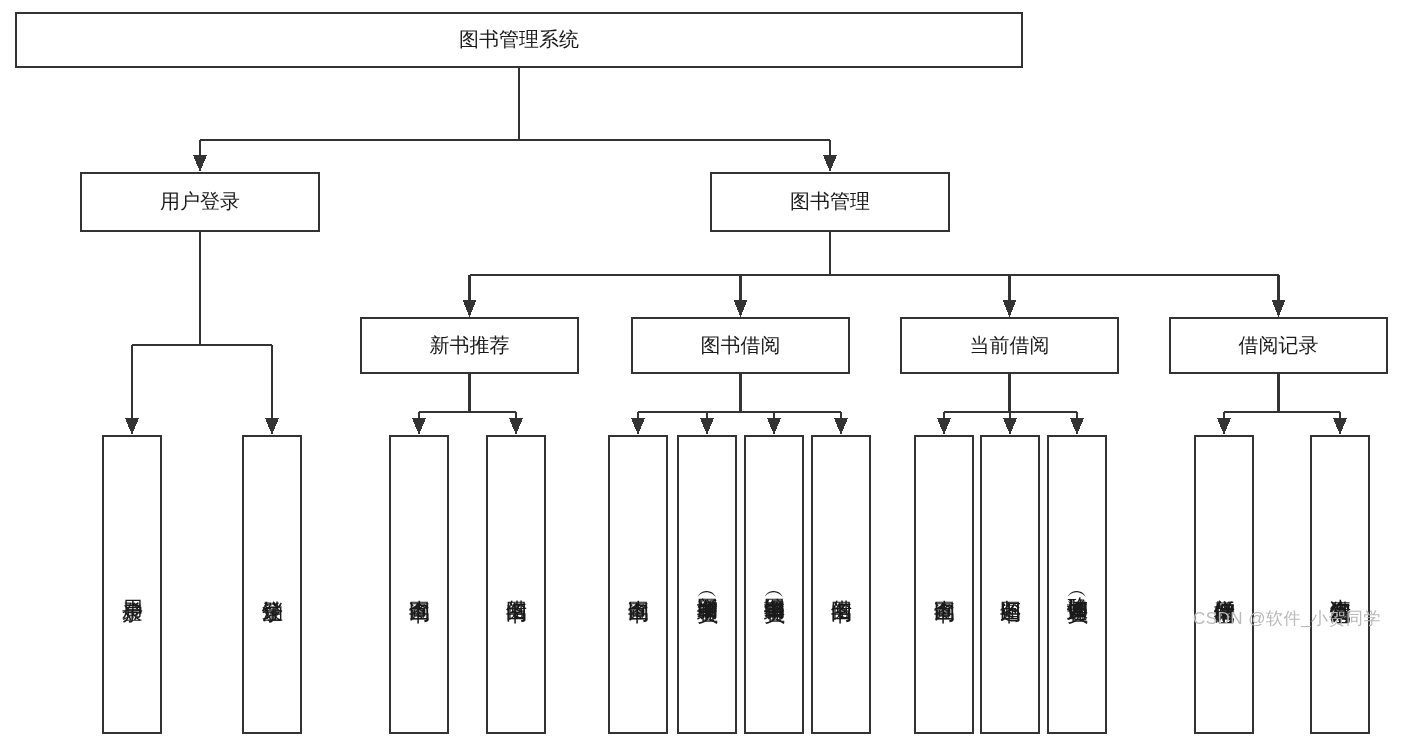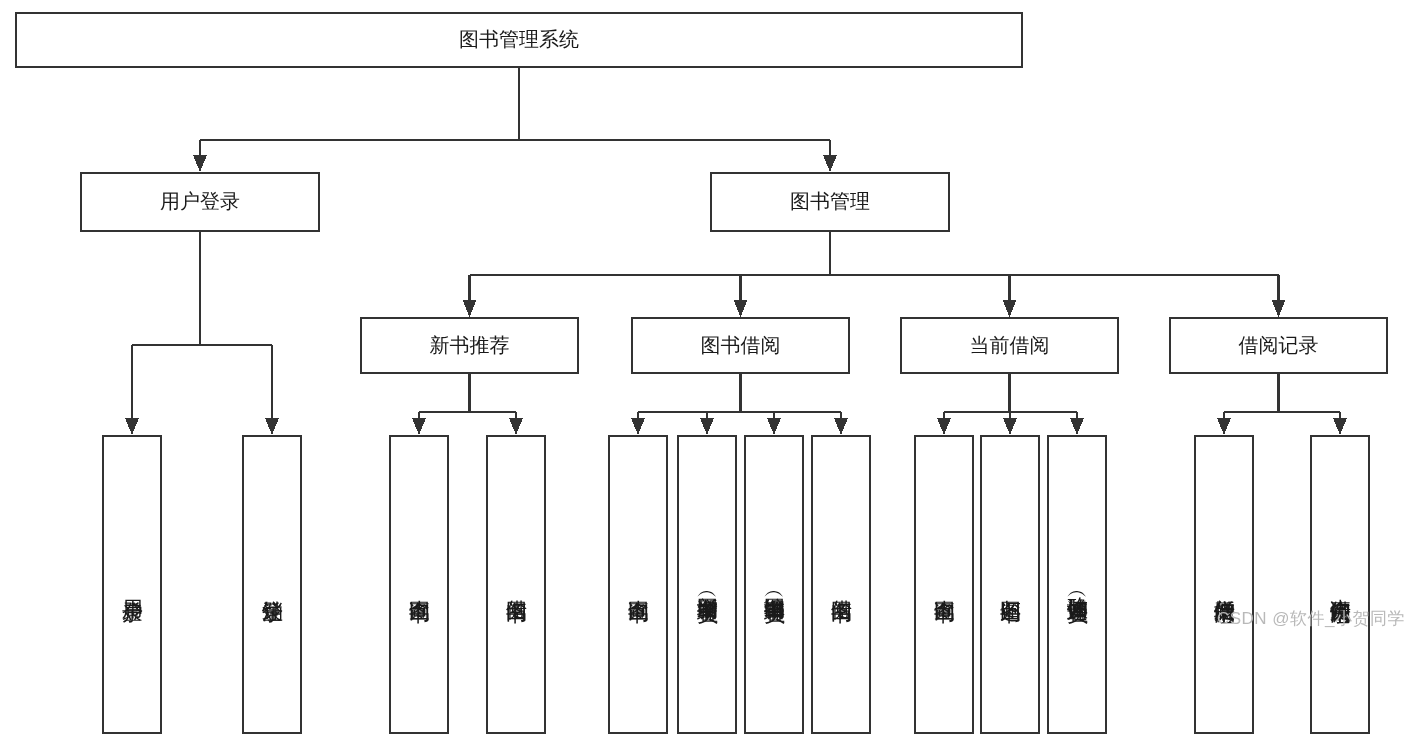--- a/index.html
+++ b/index.html
@@ -61,21 +61,21 @@
     font-family: "Liberation Sans", "DejaVu Sans", sans-serif;
     font-size: 21px;
     line-height: 1.18;
     letter-spacing: 1px;
     color: #1a1a1a;
     white-space: nowrap;
     text-align: center;
   }
   .watermark {
     position: absolute;
-    right: 0;
+    right: 24px;
     bottom: 6px;
     font-family: "Liberation Sans", "DejaVu Sans", sans-serif;
     font-size: 17px;
     color: #b9b9b9;
     white-space: nowrap;
     letter-spacing: 0.5px;
   }
 </style>
 </head>
 <body>

